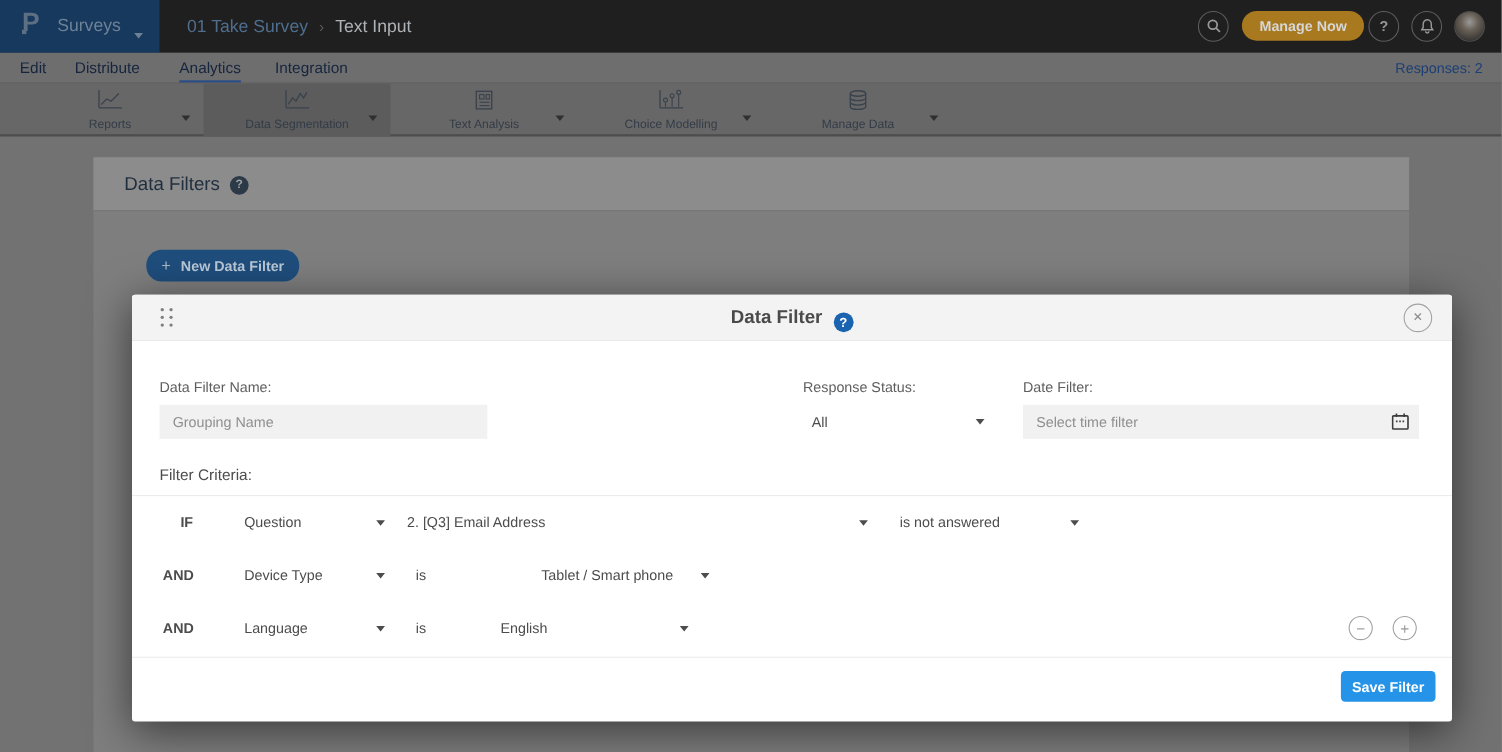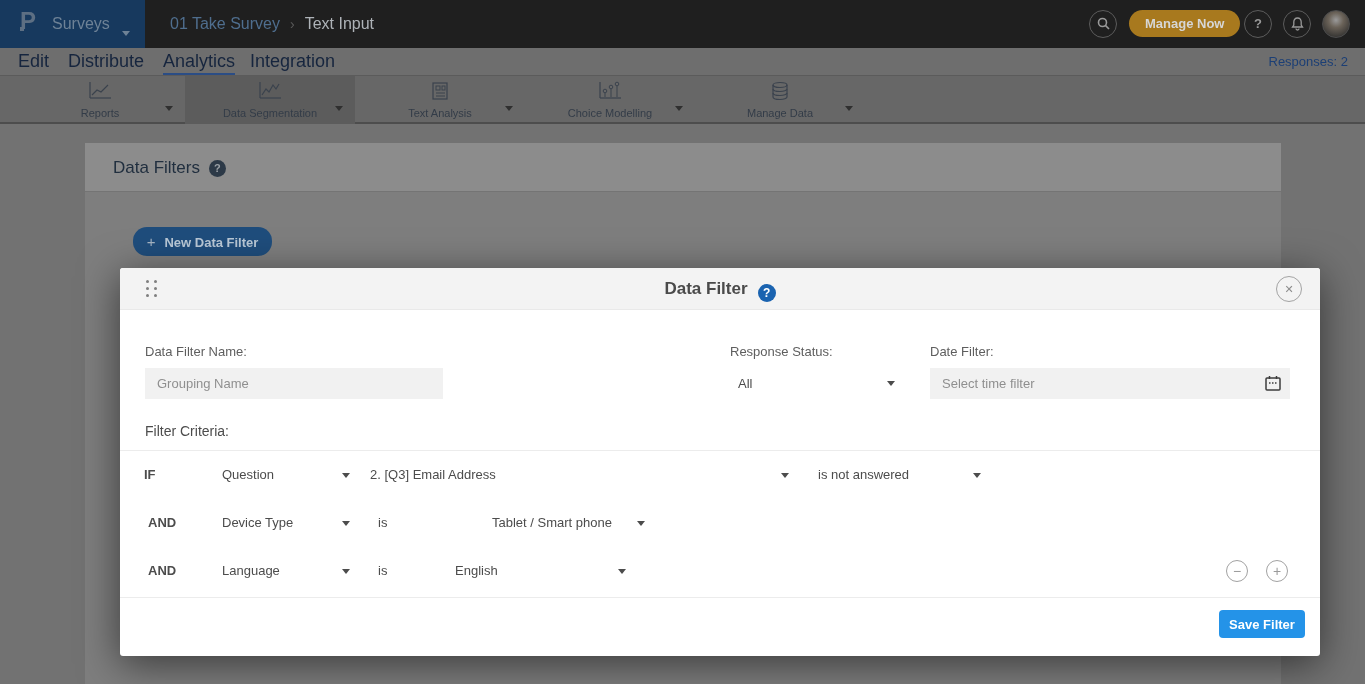--- a/index.html
+++ b/index.html
@@ -18,21 +18,21 @@
   .bc-link { color:#4f6e8e; }
   .bc-sep { color:#5a5a5a; margin:0 10px; font-size:14px; }
   .bc-current { color:#aeb3b8; }
   .tb-circle { position:absolute; top:10px; width:28px; height:28px; border:1.5px solid #5c5c5c; border-radius:50%; color:#999; text-align:center; line-height:25px; font-size:13px; font-weight:bold; }
   .tb-circle svg { margin-top:6px; }
   .upgrade-btn { position:absolute; left:1129px; top:10px; height:27px; padding:0 16px; border-radius:14px; background:#a8791e; color:#d6d6d6; font-size:13px; font-weight:bold; line-height:27px; border:none; }
   .avatar { position:absolute; left:1322px; top:10px; width:28px; height:28px; border-radius:50%; background:radial-gradient(circle at 50% 35%, #9a9a9a 0%, #6a6258 35%, #2b2b2b 90%); border:1px solid #4c4c4c; }
 
   
   .navrow { position:absolute; left:0; top:48px; width:1365px; height:28px; background:#6e6e6e; border-bottom:1px solid #5b5b5b; }
-  .nav-item { position:absolute; top:0; height:27px; line-height:26px; font-size:18px; color:#16253e; }
+  .nav-item { position:absolute; top:0; height:27px; line-height:26px; font-size:14px; color:#16253e; }
   .nav-item.active { border-bottom:2px solid #2b4d85; }
   .responses { position:absolute; right:17px; top:0; height:27px; line-height:27px; font-size:13px; color:#1c3f75; }
 
   
   .toolbar { position:absolute; left:0; top:76px; width:1365px; height:48px; background:#676767; border-bottom:2px solid #4d4d4d; }
   .tool-item { position:absolute; top:0; width:170px; height:48px; color:#333c48; }
   .tool-item.active { background:#5c5c5c; }
   .tool-icon { position:absolute; left:0; right:0; top:5px; text-align:center; }
   .tool-label { position:absolute; left:0; right:0; bottom:5px; text-align:center; font-size:11px; color:#333c48; }
   .tool-caret { position:absolute; right:12px; top:21px; color:#2f2f2f; }
@@ -206,21 +206,21 @@
           <line x1="4.5" y1="1" x2="4.5" y2="4" stroke="#3c3c3c" stroke-width="1.5"></line>
           <line x1="11.5" y1="1" x2="11.5" y2="4" stroke="#3c3c3c" stroke-width="1.5"></line>
           <line x1="4" y1="8" x2="12" y2="8" stroke="#3c3c3c" stroke-width="1.5" stroke-dasharray="1.5 1.5"></line>
         </svg></span>
   </div>
 
   <span class="criteria-label">Filter Criteria:</span>
   <div class="divider" style="top:182px;"></div>
 
   <div class="crit-row" style="top:187px;">
-    <span class="cell conj" style="left:24px;">IF</span>
+    <span class="cell conj" style="left:44px;">IF</span>
     <span class="cell" style="left:102px;">Question</span>
     <span class="caret row-caret" style="left:222px;"></span>
     <span class="cell" style="left:250px;">2. [Q3] Email Address</span>
     <span class="caret row-caret" style="left:661px;"></span>
     <span class="cell" style="left:698px;">is not answered</span>
     <span class="caret row-caret" style="left:853px;"></span>
   </div>
 
   <div class="crit-row" style="top:235px;">
     <span class="cell conj" style="left:28px;">AND</span>

